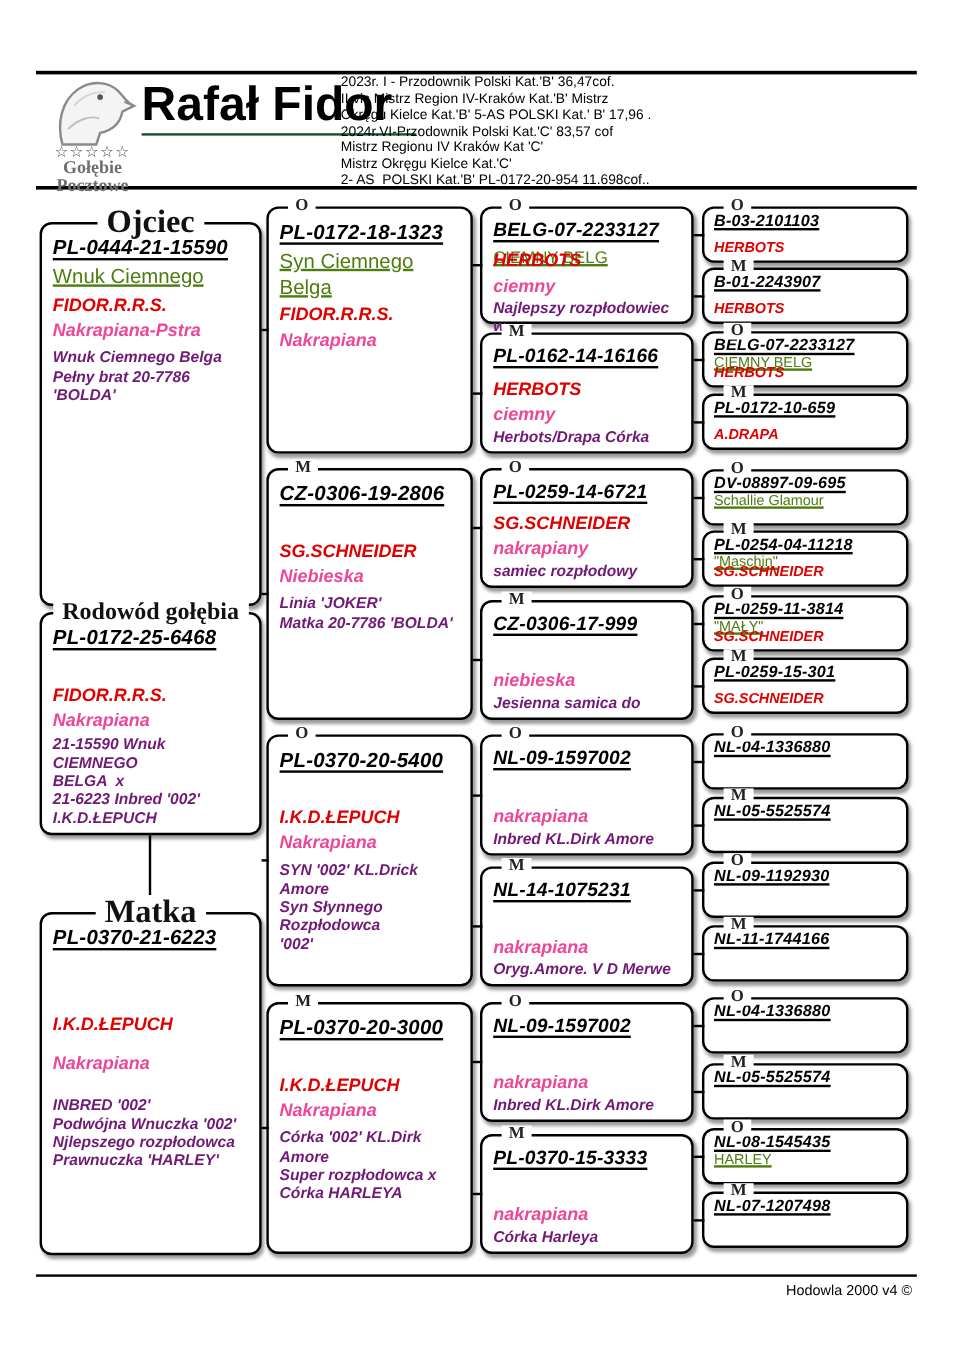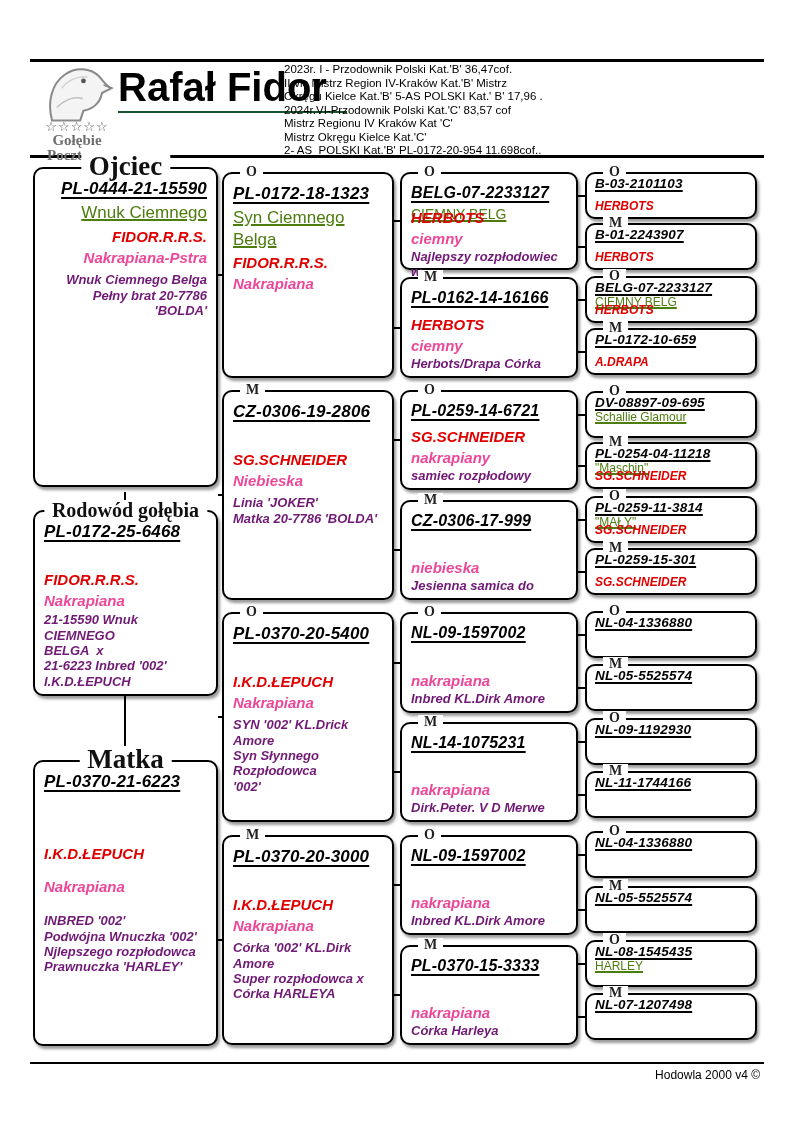--- a/index.html
+++ b/index.html
@@ -102,21 +102,21 @@
   </div>
 
   <div id="achievements">2023r. I - Przodownik Polski Kat.'B' 36,47cof.
 II-vic Mistrz Region IV-Kraków Kat.'B' Mistrz
 Okręgu Kielce Kat.'B' 5-AS POLSKI Kat.' B' 17,96 .
 2024r.VI-Przodownik Polski Kat.'C' 83,57 cof
 Mistrz Regionu IV Kraków Kat 'C'
 Mistrz Okręgu Kielce Kat.'C'
 2- AS  POLSKI Kat.'B' PL-0172-20-954 11.698cof..</div>
 
-  <div class="pbox c1" style="top:167px;height:320px;text-align:right;">
+  <div class="pbox c1" style="top:185px;height:320px;">
     <div class="legend lg-big">Ojciec</div>
     <div class="ring">PL-0444-21-15590</div>
     <div class="gname">Wnuk Ciemnego</div>
     <div class="breeder">FIDOR.R.R.S.</div>
     <div class="colorline">Nakrapiana-Pstra</div>
     <div class="desc">Wnuk Ciemnego Belga
 Pełny brat 20-7786 'BOLDA'</div>
   </div>
 
   <div class="pbox c1" style="top:510px;height:186px;">
@@ -240,21 +240,21 @@
       <div class="desc">Inbred KL.Dirk Amore</div>
     </div>
   </div>
 
   <div class="pbox c3" style="top:722px;height:100px;">
     <div class="legend lg-sex">M</div>
     <div class="stub"></div>
     <div class="ring">NL-14-1075231</div>
     <div class="bottom">
       <div class="colorline">nakrapiana</div>
-      <div class="desc">Dirk.Peter. V D Merwe</div>
+      <div class="desc">Oryg.Amore. V D Merwe</div>
     </div>
   </div>
 
   <div class="pbox c3" style="top:835px;height:100px;">
     <div class="legend lg-sex">O</div>
     <div class="stub"></div>
     <div class="ring">NL-09-1597002</div>
     <div class="bottom">
       <div class="colorline">nakrapiana</div>
       <div class="desc">Inbred KL.Dirk Amore</div>

